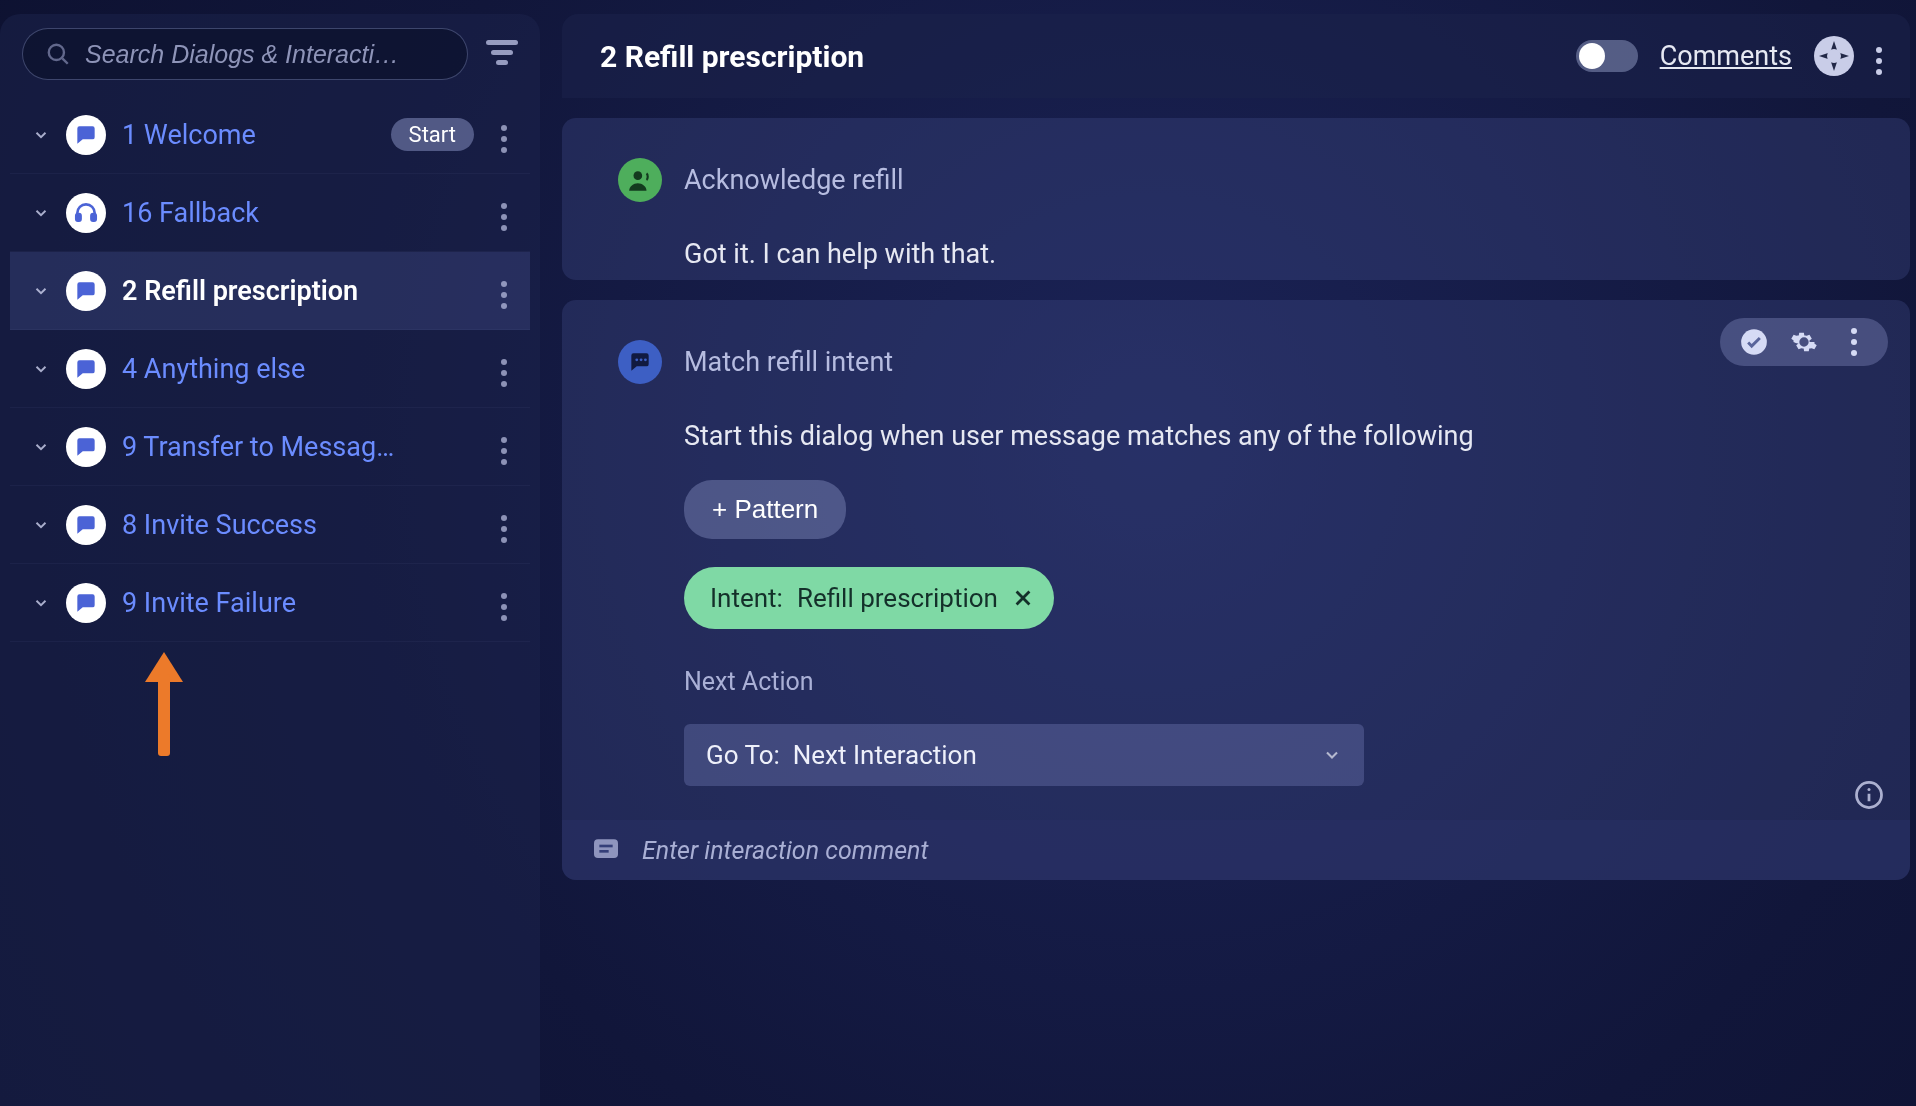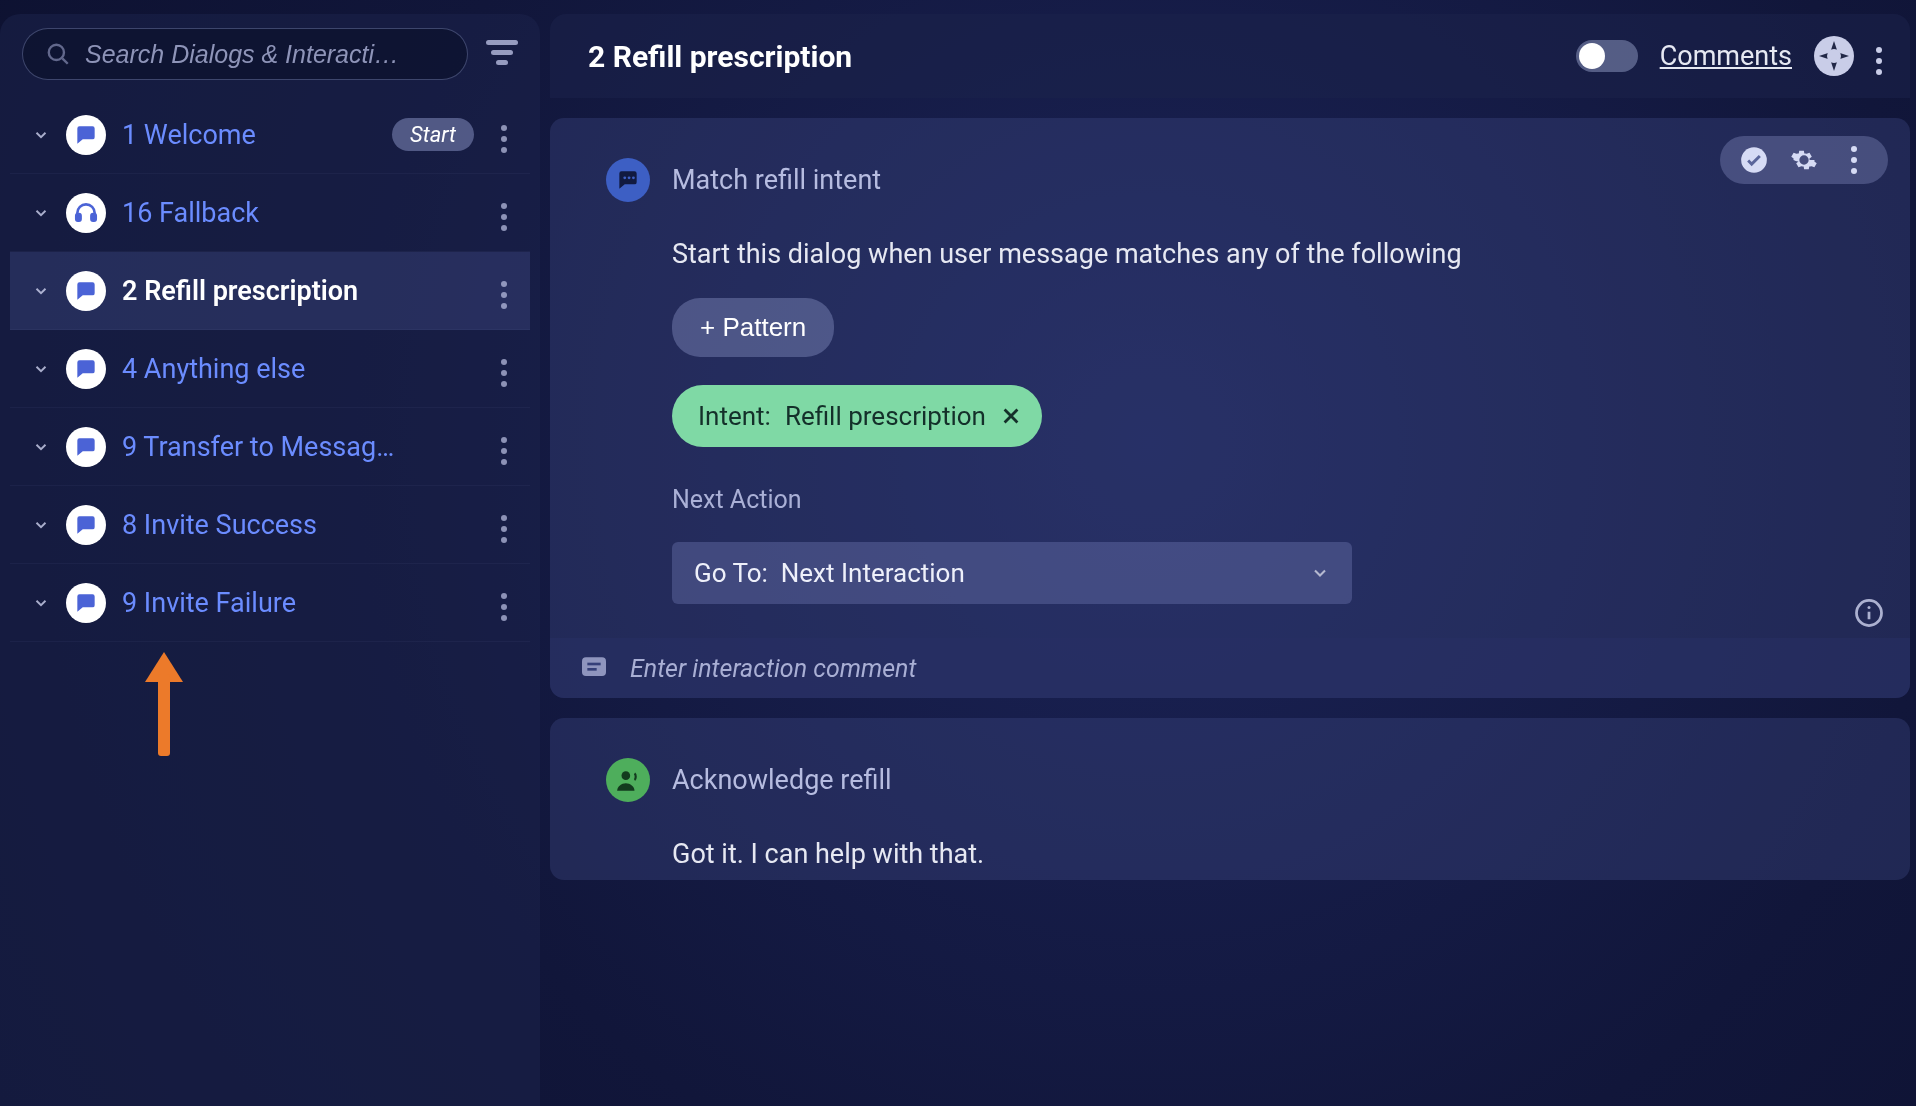--- a/index.html
+++ b/index.html
@@ -7,21 +7,21 @@
   body {
     font-family: -apple-system, BlinkMacSystemFont, "Segoe UI", Roboto, Helvetica, Arial, sans-serif;
     background: radial-gradient(circle at 60% 40%, #1b2357 0%, #11163a 60%, #0d1130 100%);
     color: #e6e8f2;
     overflow: hidden;
   }
   .app {
     display: flex;
     width: 1916px;
     height: 1106px;
-    gap: 10px;
+    gap: 22px;
     padding: 14px 0 0 0;
   }
   
   .sidebar {
     width: 540px;
     flex: 0 0 540px;
     background: rgba(28, 34, 74, 0.55);
     border-radius: 20px 20px 0 0;
     padding: 14px 10px 0 10px;
     display: flex;
@@ -87,21 +87,20 @@
     overflow: hidden;
     text-overflow: ellipsis;
   }
   .dialog-item.active .label { color: #fff; font-weight: 600; }
   .dialog-item .badge {
     background: rgba(140, 150, 200, 0.5);
     color: #fff;
     font-size: 22px;
     padding: 4px 18px;
     border-radius: 18px;
-    font-style: italic;
   }
   .dialog-item .item-menu { width: 28px; text-align: center; opacity: 0.7; }
   .dots-v { display:inline-flex; flex-direction:column; gap:5px; }
   .dots-v span { width:6px; height:6px; background:#bfc4e6; border-radius:50%; display:block; }
 
   .arrow-annot {
     position: relative;
     height: 120px;
     margin-left: 135px;
     margin-top: 4px;
@@ -395,20 +394,36 @@
             <circle cx="12" cy="12" r="4.2" fill="#c9cde8"></circle>
           </svg>
       </div>
       <div class="item-menu"><span class="dots-v">
             <span></span>
             <span></span>
             <span></span>
           </span></div>
     </div>
 
+    <div class="card card2">
+      <div class="card-inner">
+        <div class="card-head">
+          <div class="step-ic ack">
+            <svg width="26" height="26" viewBox="0 0 24 24" fill="#133a1e">
+                <circle cx="10" cy="8" r="4"></circle>
+                <path d="M2 22c0-4 4-7 8-7s8 3 8 7"></path>
+                <path d="M18 6c1.5 1 1.5 5 0 6" stroke="#133a1e" stroke-width="2" fill="none"></path>
+              </svg>
+          </div>
+          <div class="step-title">Acknowledge refill</div>
+        </div>
+        <div class="ack-text">Got it. I can help with that.</div>
+      </div>
+    </div>
+
     <div class="card">
       <div class="card-actions">
         <div class="act-ic">
           <svg viewBox="0 0 24 24" fill="#d6dbf5">
               <circle cx="12" cy="12" r="11"></circle>
               <path d="M7 12.5l3 3 7-7" stroke="#5a659b" stroke-width="2.5" fill="none"></path>
             </svg>
         </div>
         <div class="act-ic">
           <svg viewBox="0 0 24 24" fill="#d6dbf5">
@@ -470,30 +485,14 @@
       <div class="comment-row">
         <svg class="cmt-ic" viewBox="0 0 24 24" fill="#aab0d6">
             <rect x="3" y="4" width="18" height="14" rx="3"></rect>
             <line x1="7" y1="9" x2="17" y2="9" stroke="#3a4480" stroke-width="2"></line>
             <line x1="7" y1="13" x2="14" y2="13" stroke="#3a4480" stroke-width="2"></line>
           </svg>
         <span class="cmt-txt">Enter interaction comment</span>
       </div>
     </div>
 
-    <div class="card card2">
-      <div class="card-inner">
-        <div class="card-head">
-          <div class="step-ic ack">
-            <svg width="26" height="26" viewBox="0 0 24 24" fill="#133a1e">
-                <circle cx="10" cy="8" r="4"></circle>
-                <path d="M2 22c0-4 4-7 8-7s8 3 8 7"></path>
-                <path d="M18 6c1.5 1 1.5 5 0 6" stroke="#133a1e" stroke-width="2" fill="none"></path>
-              </svg>
-          </div>
-          <div class="step-title">Acknowledge refill</div>
-        </div>
-        <div class="ack-text">Got it. I can help with that.</div>
-      </div>
-    </div>
-
   </main>
 </div>
 
 </body></html>

